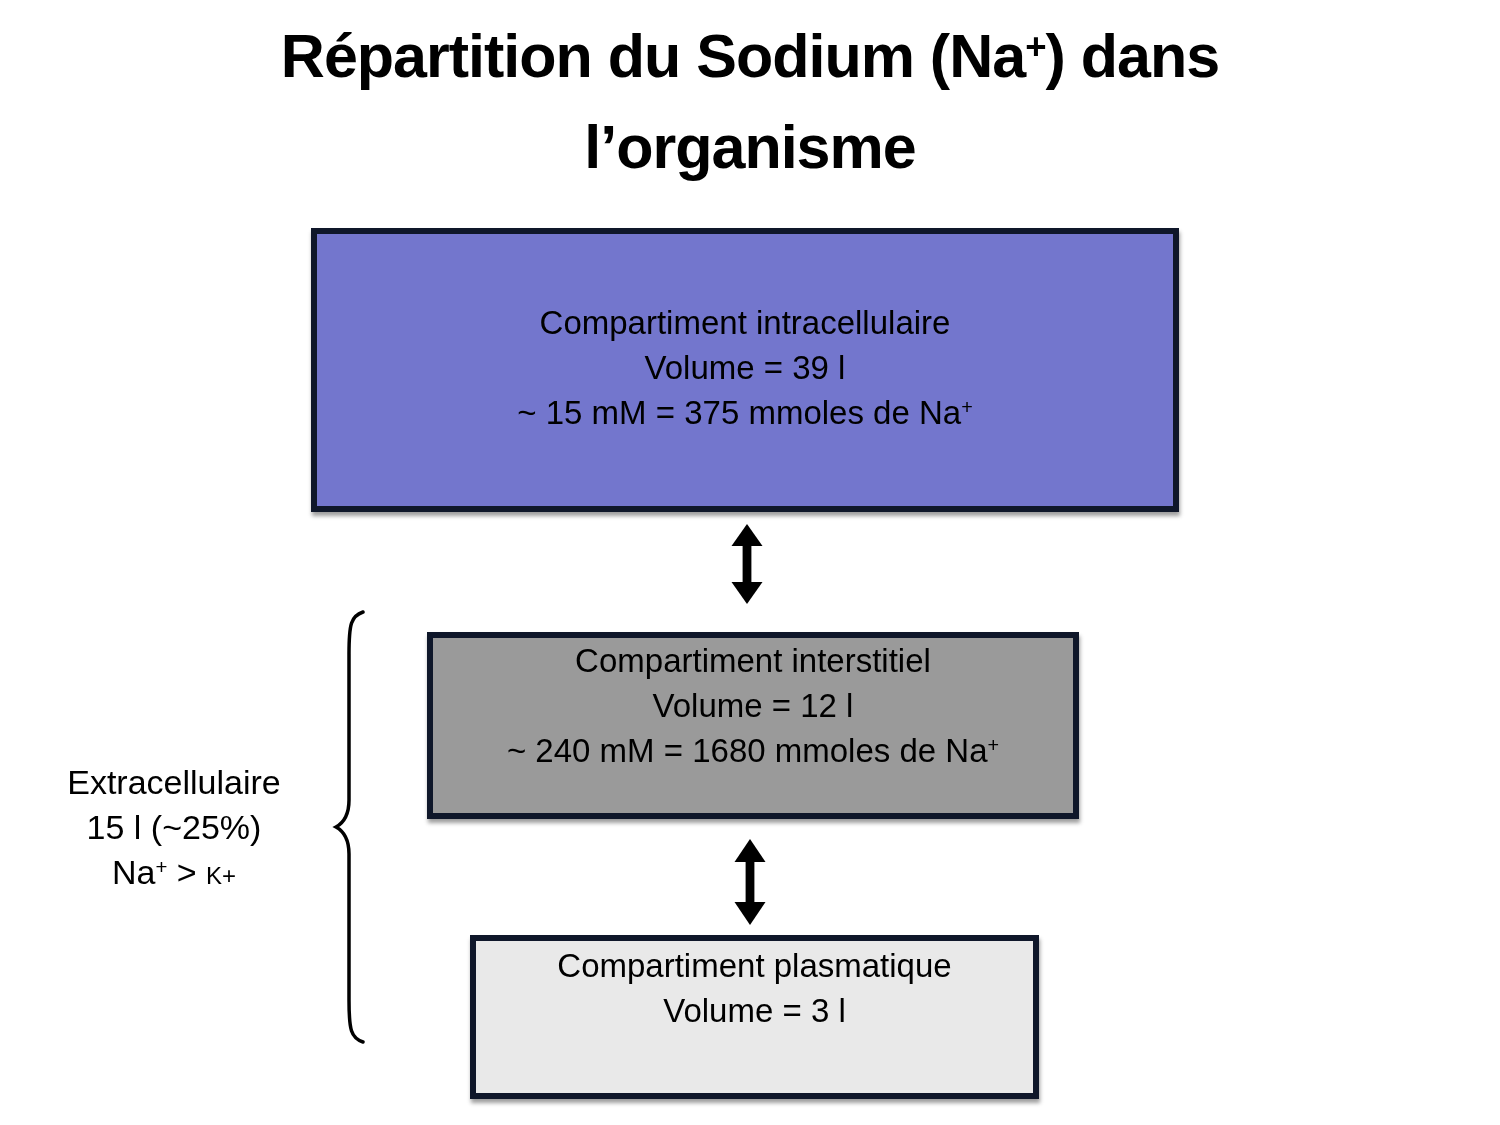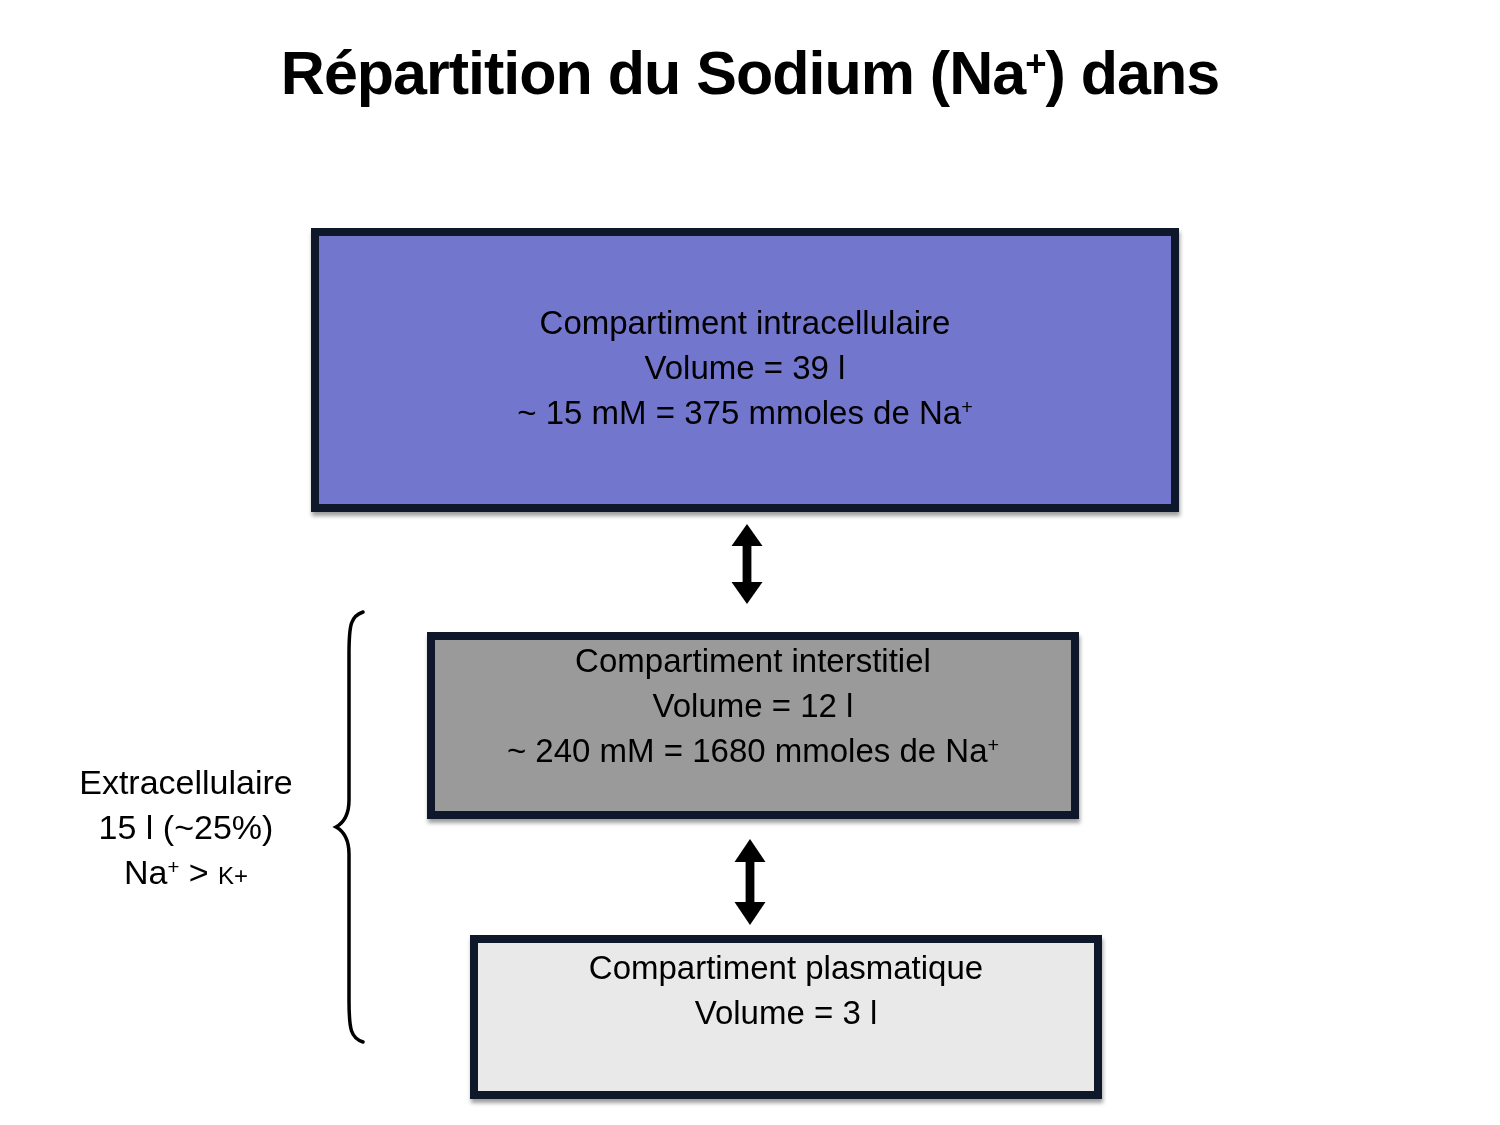--- a/index.html
+++ b/index.html
@@ -10,38 +10,38 @@
     color: #000;
   }
   .slide {
     position: relative;
     width: 1500px; height: 1125px;
     background: #ffffff;
     overflow: hidden;
   }
   .title {
     position: absolute;
-    top: 32px; left: 0;
+    top: 15px; left: 0;
     width: 1500px;
     text-align: center;
     font-weight: bold;
     font-size: 61px;
     line-height: 82px;
     letter-spacing: -1px;
   }
   .title .t-line { display: block; }
   sup.plus {
     font-size: 0.6em;
     vertical-align: baseline;
     position: relative;
     top: -0.5em;
   }
   .box {
     position: absolute;
-    border: 8px solid #0f172a;
+    border: 6px solid #0f172a;
     box-shadow: 1px 4px 4px rgba(0,0,0,0.38);
     display: flex;
     flex-direction: column;
     align-items: center;
     text-align: center;
     font-size: 33px;
     line-height: 45px;
   }
   .box-intra {
     left: 311px; top: 228px;
@@ -49,45 +49,46 @@
     justify-content: center;
   }
   .box-inter {
     left: 427px; top: 632px;
     width: 652px; height: 187px;
     justify-content: center;
     padding-bottom: 36px;
   }
   .box-plasma {
     left: 470px; top: 935px;
-    width: 632px; height: 164px;
+    width: 569px; height: 164px;
     justify-content: flex-start;
     padding-top: 2px;
   }
   .arrow { position: absolute; }
   .arrow-1 { left: 729px; top: 524px; }
   .arrow-2 { left: 732px; top: 839px; }
   .brace { position: absolute; left: 332px; top: 609px; }
   .side-label {
     position: absolute;
-    left: 40px; top: 760px;
+    left: 28px; top: 760px;
     width: 292px;
     text-align: center;
     font-size: 34px;
     line-height: 45px;
   }
   .side-label .small-ion { font-size: 24px; }
 </style>
 </head>
 <body>
 
 <div class="slide">
 
   <h1 class="title">
     <span class="t-line"><span>Répartition du Sodium (Na</span><sup class="plus">+</sup><span>) dans</span></span>
+    <span class="t-line">l’organisme</span>
   </h1>
 
   <div class="box box-intra" style="background-color: rgb(115, 118, 205);">
     <div>Compartiment intracellulaire</div>
     <div>Volume = 39 l</div>
     <div><span>~ 15 mM = 375 mmoles de Na</span><sup class="plus">+</sup></div>
   </div>
 
   <svg class="arrow arrow-1" width="36" height="80" viewBox="0 0 36 80">
     <rect x="13.6" y="17" width="8.8" height="46" fill="#000"></rect>

